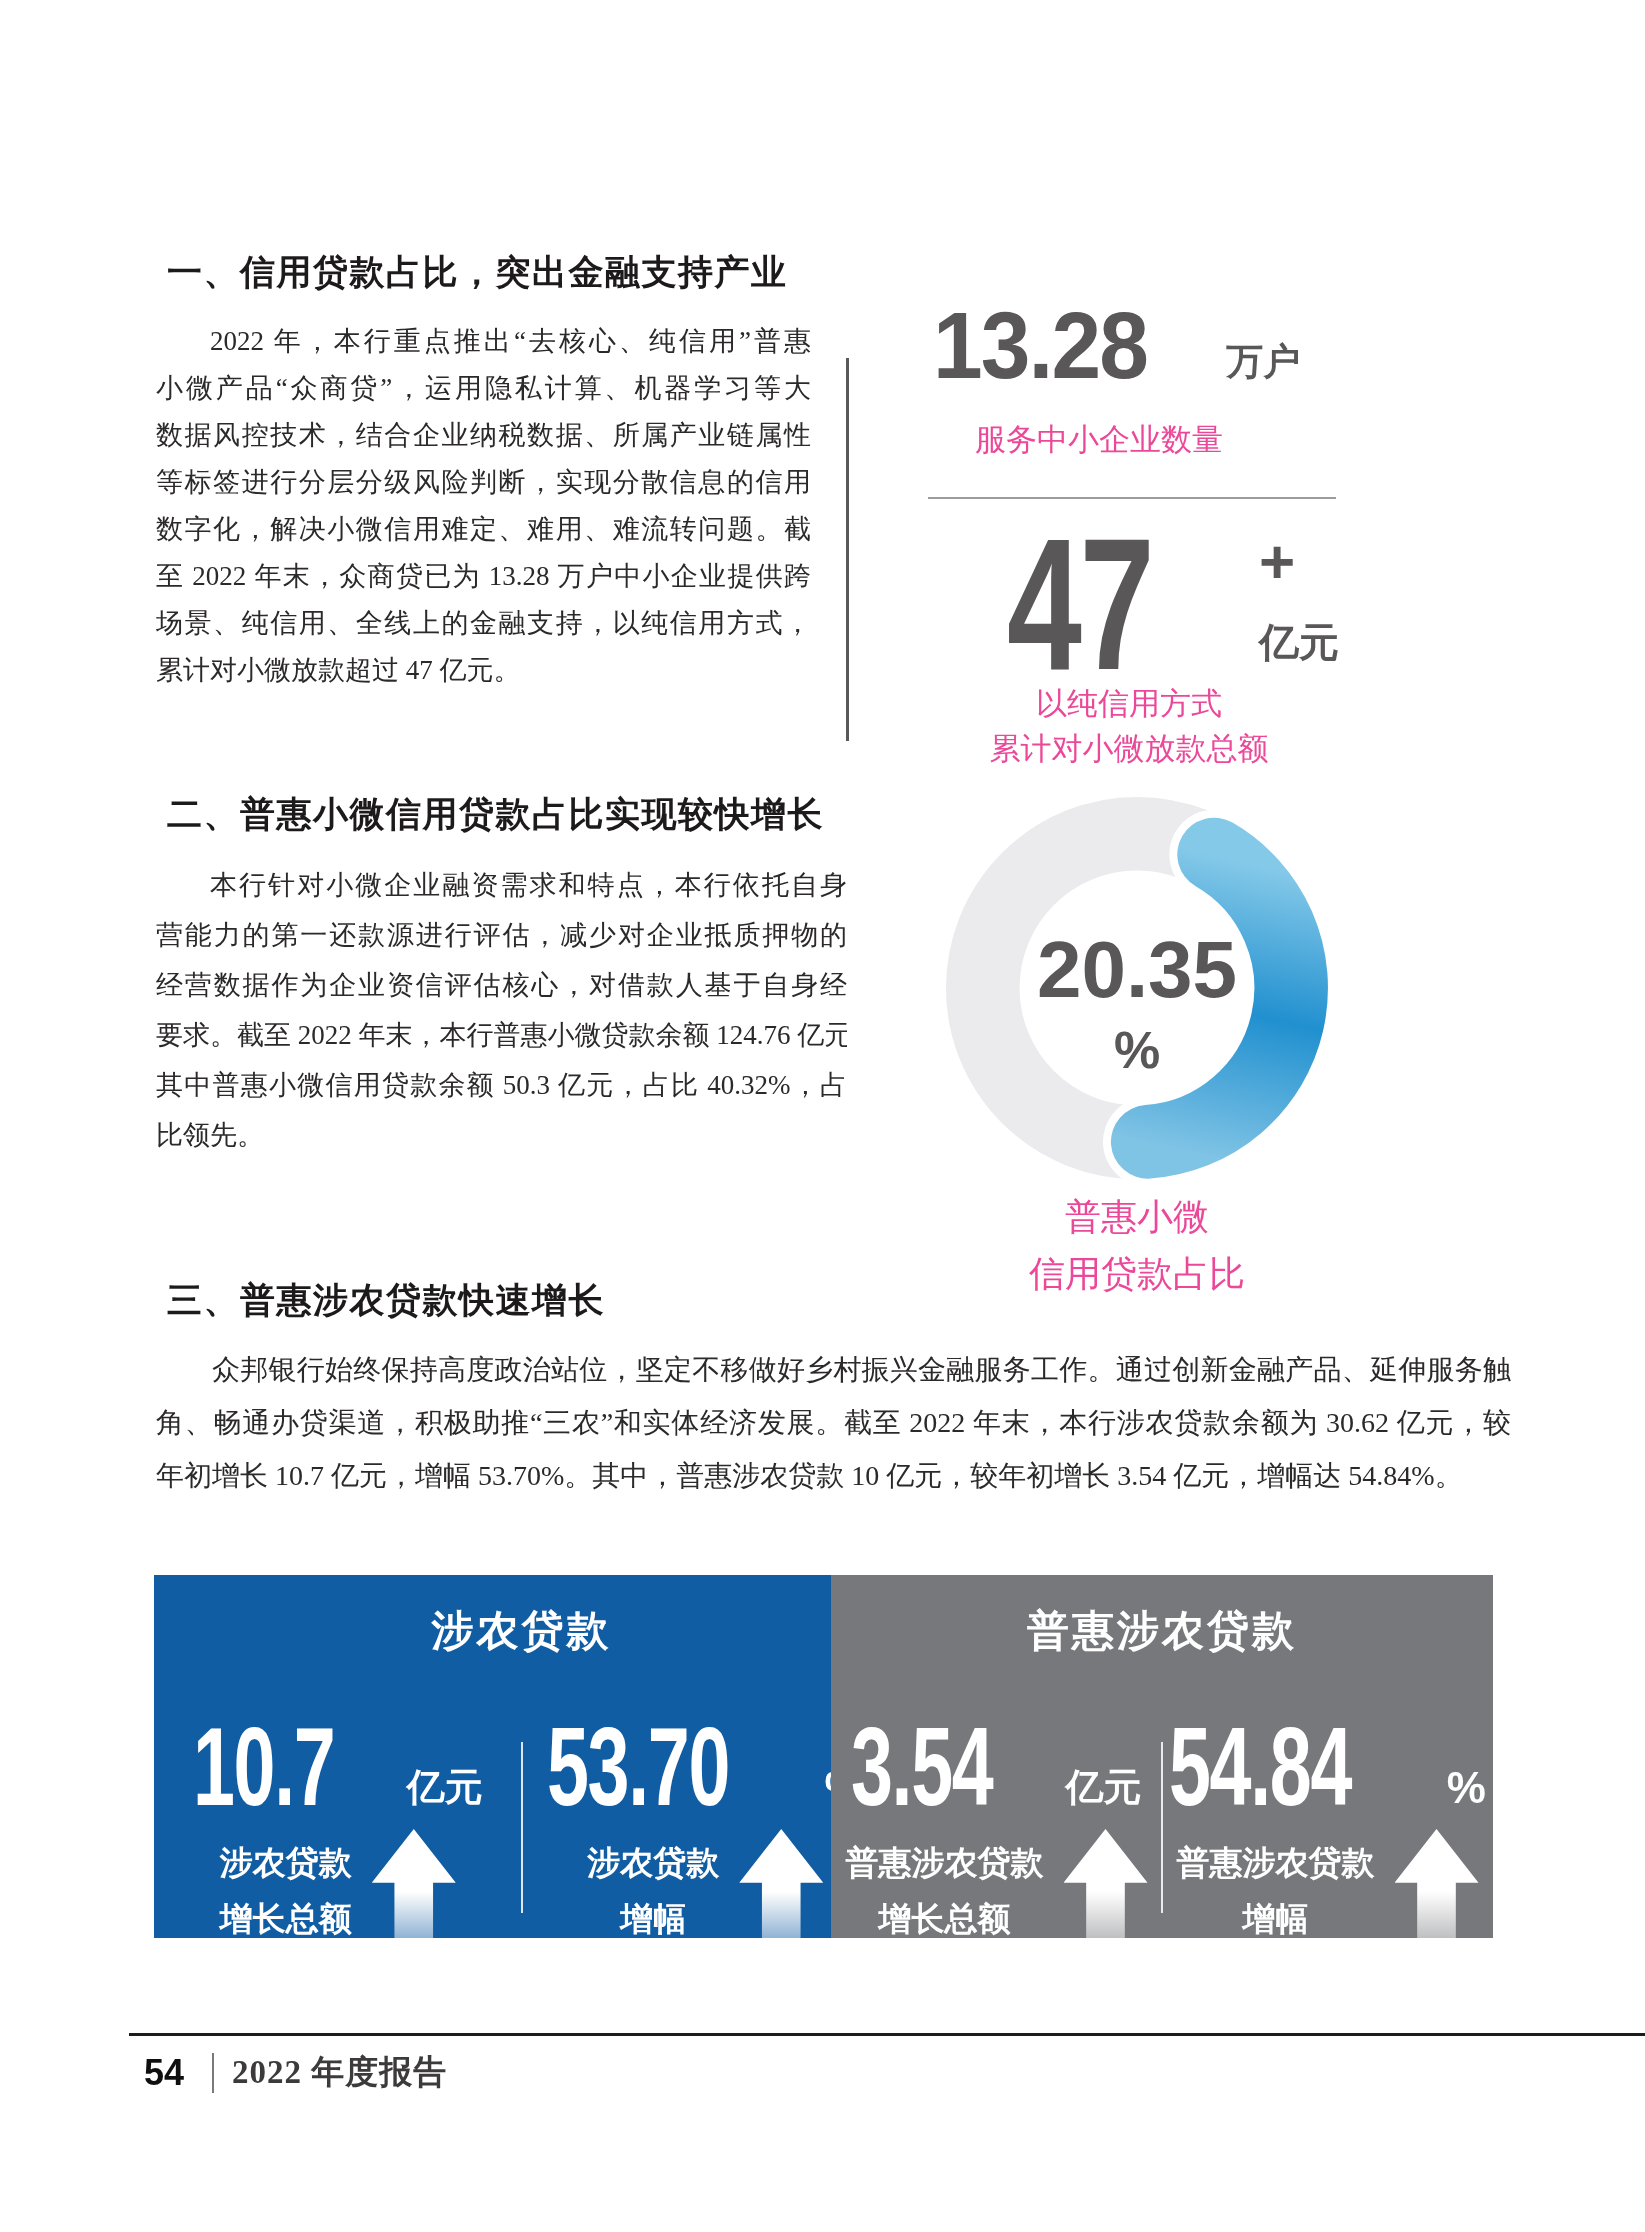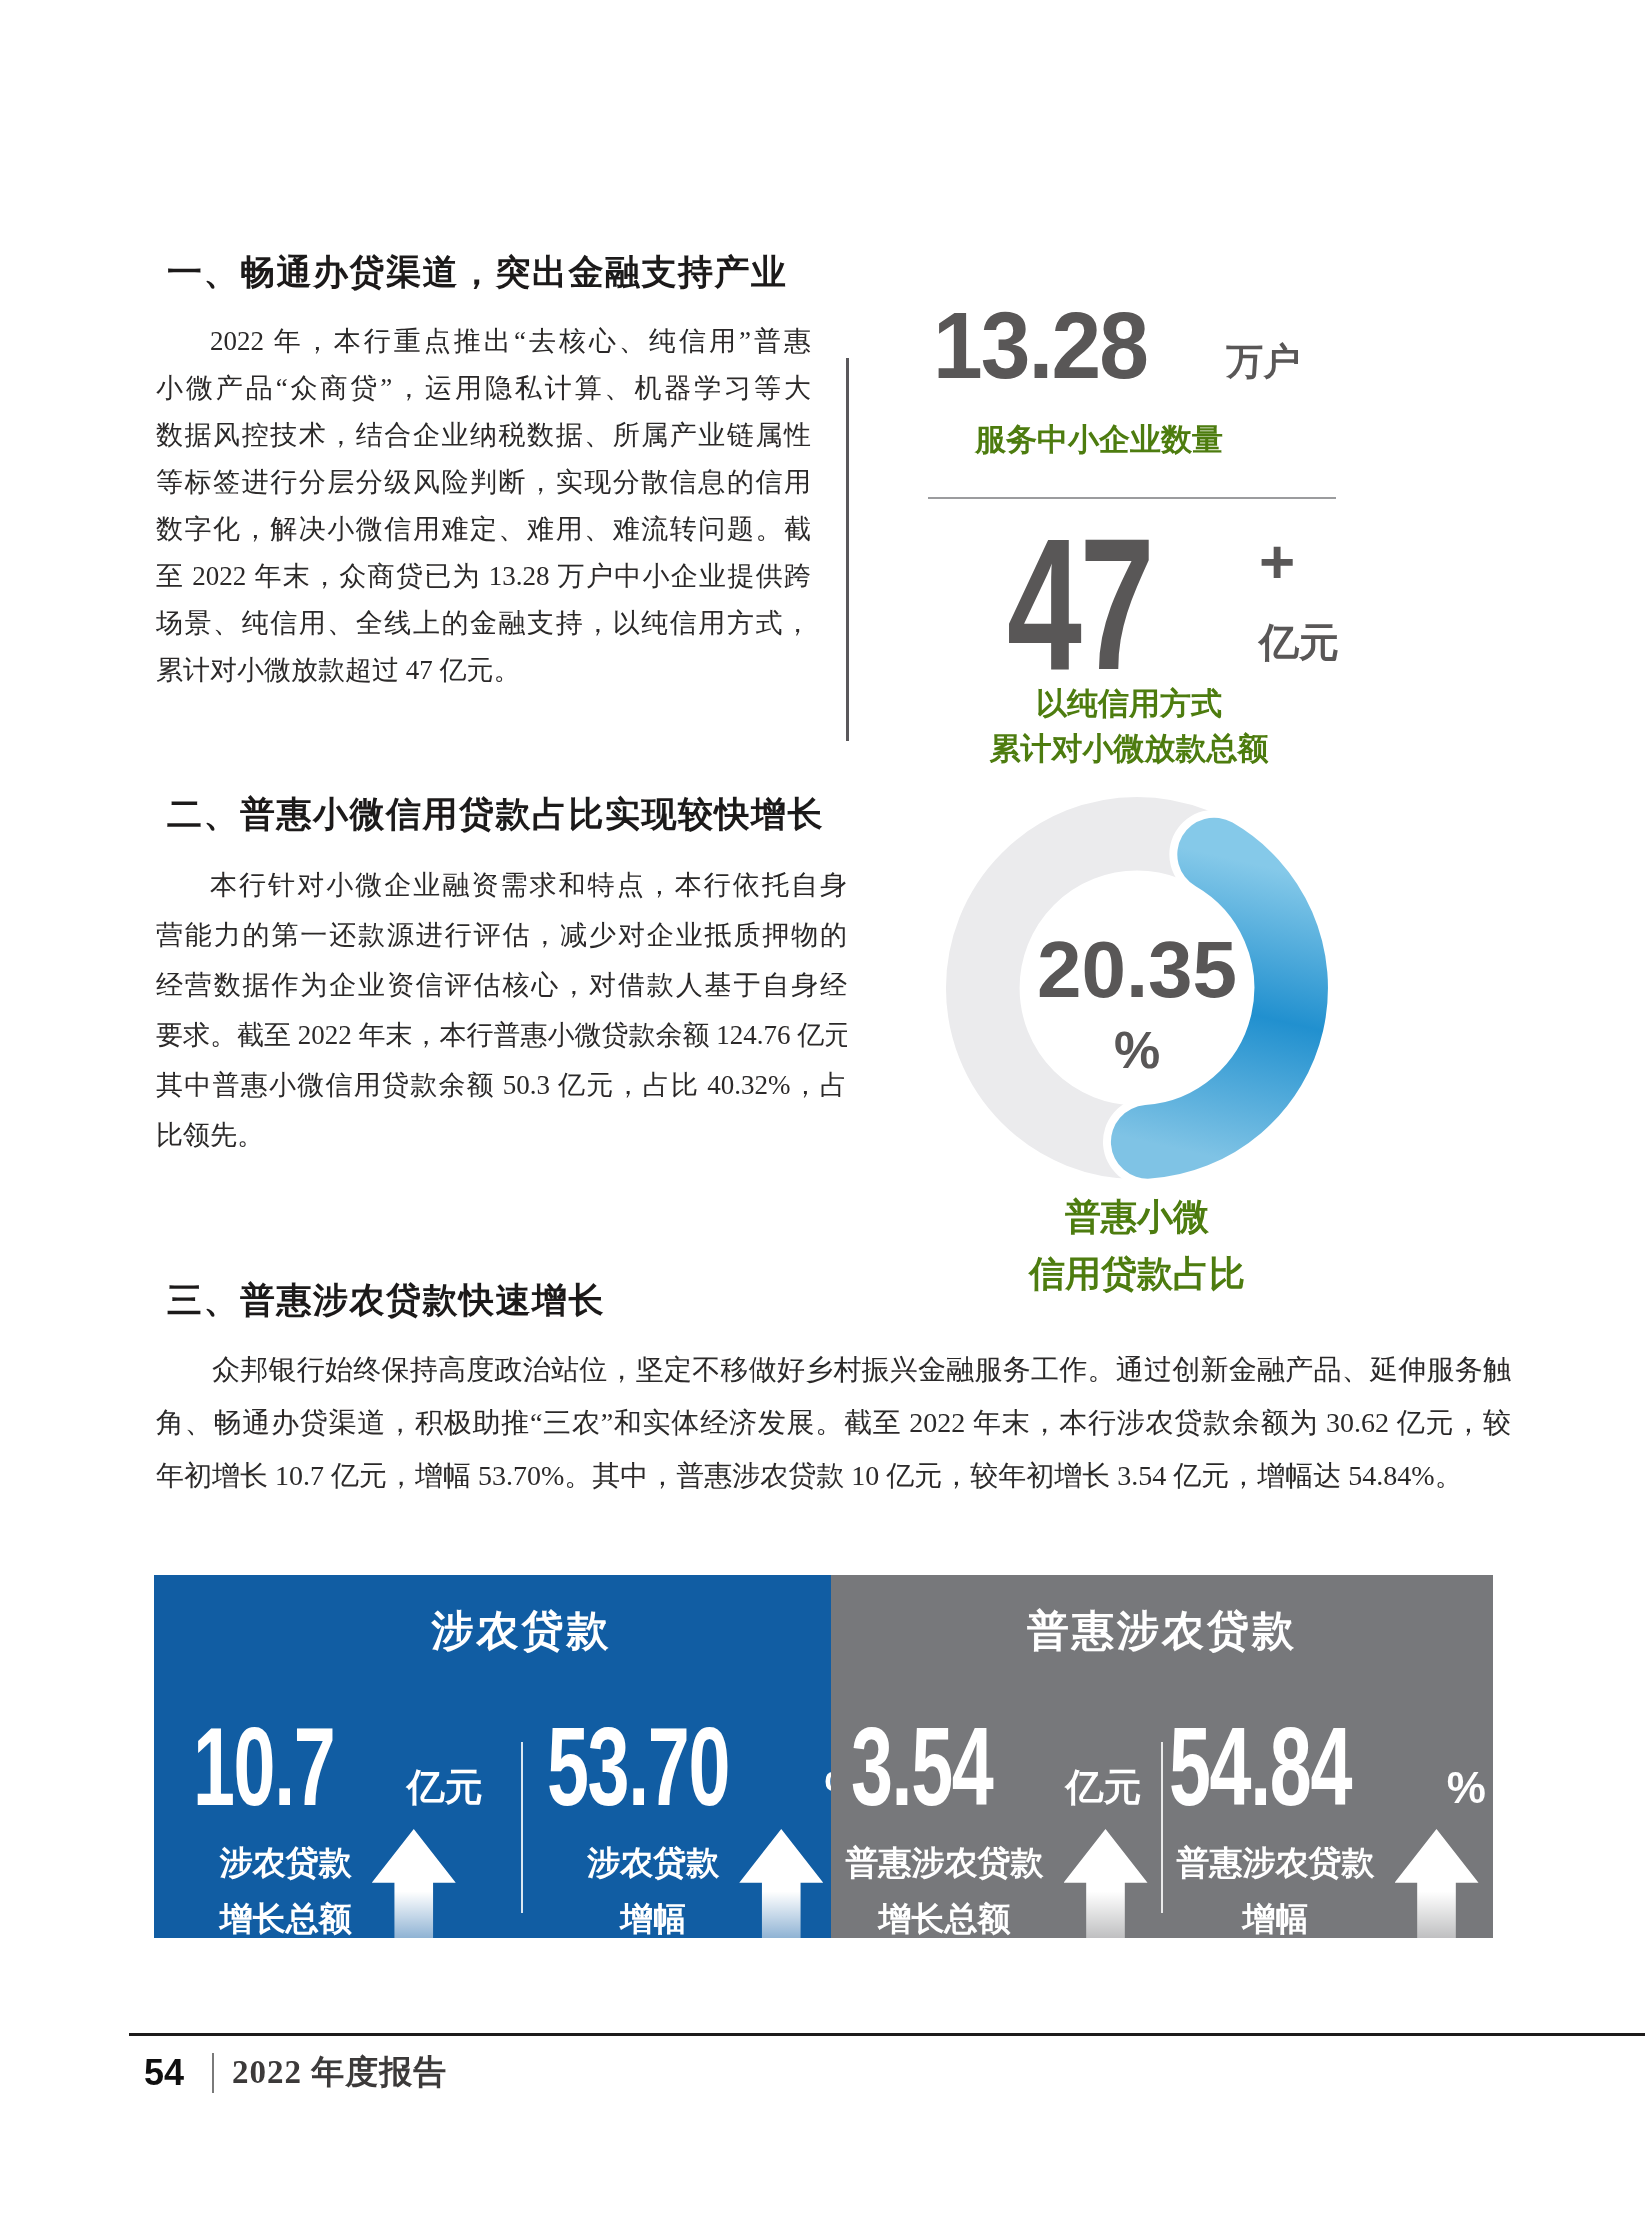--- a/index.html
+++ b/index.html
@@ -23,21 +23,21 @@
   .p1{width:655px;font-size:27px;line-height:47px;color:#2b2929;}
   .p2{width:691px;font-size:27px;line-height:50px;color:#2b2929;}
   .p3{width:1355px;font-size:28px;line-height:53px;color:#2b2929;}
 
   
   .statnum{font-family:var(--sans);font-weight:700;color:#595757;line-height:1;}
   .sx95{display:inline-block;transform:scaleX(.95);transform-origin:left bottom;letter-spacing:-2px;}
   .sx72{display:inline-block;transform:scaleX(.72);transform-origin:left bottom;letter-spacing:-3px;}
   .sx68{display:inline-block;transform:scaleX(.68);transform-origin:left bottom;letter-spacing:-2px;}
   .unit{font-family:var(--sans);font-weight:700;color:#595757;}
-  .glabel{font-family:var(--sans);font-weight:700;color:#4d7c0f;}
+  .glabel{font-family:var(--sans);font-weight:400;color:#ec4899;}
 
   .hr-thin{background:#9b9c9e;height:2px;}
   .vrule{width:2.5px;background:#5a585b;}
 
   
   .panel{position:absolute;top:1575px;height:363px;}
   .ptitle{position:absolute;top:28px;left:0;width:100%;text-align:center;
           font-family:var(--sans);font-weight:700;font-size:42px;color:#ffffff;letter-spacing:3px;}
   .pstat{position:absolute;top:147px;width:50%;display:flex;flex-direction:column;align-items:center;}
   .pnum-row{display:flex;align-items:flex-end;color:#fff;font-family:var(--sans);font-weight:700;}
@@ -57,21 +57,21 @@
   .reptitle{font-family:var(--serif);font-weight:700;font-size:33px;color:#3c3a3a;letter-spacing:1px;}
   .footsep{width:2px;height:40px;background:#7a7a7a;}
 
   .donut-center{width:398px;text-align:center;color:#595757;font-family:var(--sans);font-weight:700;}
 </style>
 </head>
 <body>
 
 <div id="page">
 
-  <div class="abs h" style="left:167px;top:249px;">一、畅通办贷渠道，突出金融支持产业</div>
+  <div class="abs h" style="left:167px;top:249px;">一、信用贷款占比，突出金融支持产业</div>
 
   <div class="abs plines p1" style="left:156px;top:318px;">
       <div>2022 年，本行重点推出“去核心、纯信用”普惠</div>
       <div>小微产品“众商贷”，运用隐私计算、机器学习等大</div>
       <div>数据风控技术，结合企业纳税数据、所属产业链属性</div>
       <div>等标签进行分层分级风险判断，实现分散信息的信用</div>
       <div>数字化，解决小微信用难定、难用、难流转问题。截</div>
       <div>至 2022 年末，众商贷已为 13.28 万户中小企业提供跨</div>
       <div>场景、纯信用、全线上的金融支持，以纯信用方式，</div>
       <div>累计对小微放款超过 47 亿元。</div>

